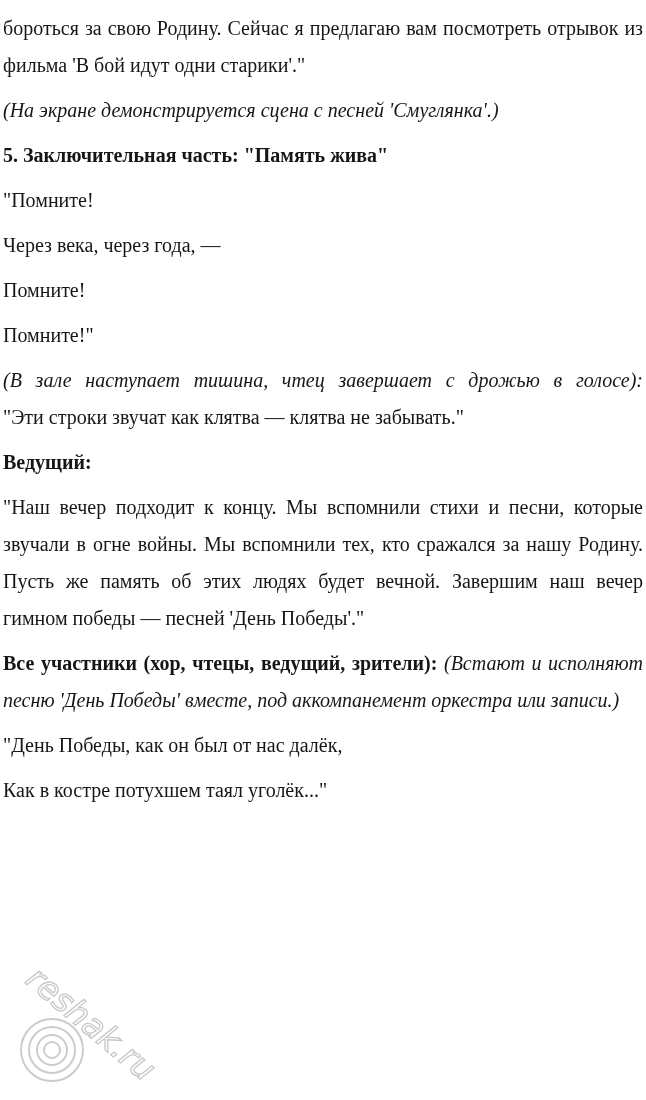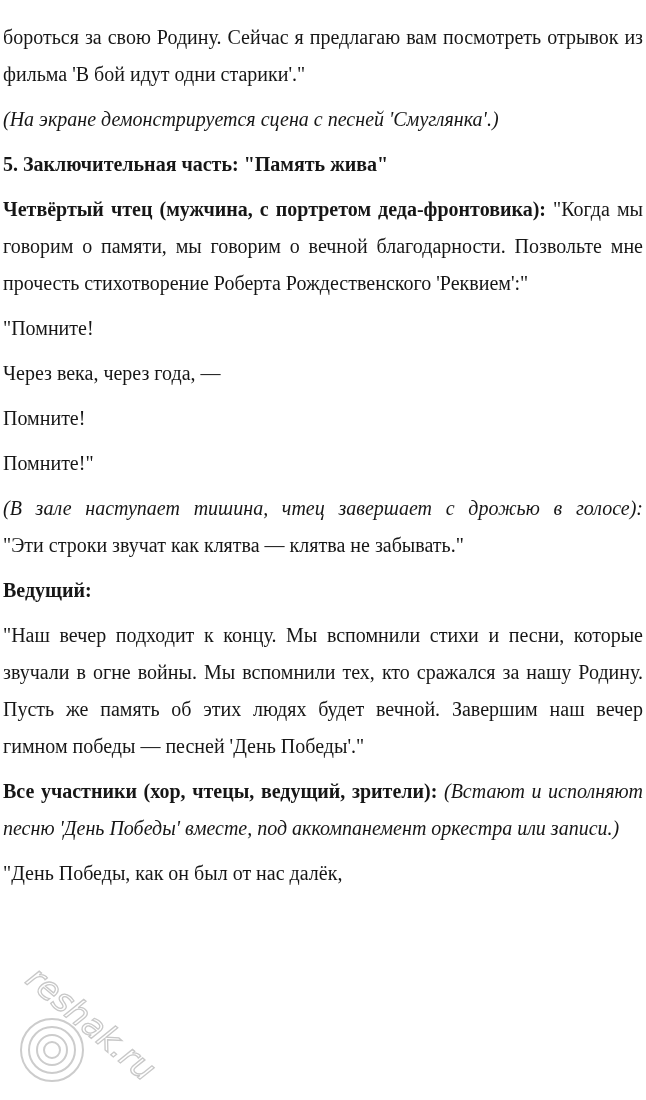--- a/index.html
+++ b/index.html
@@ -6,21 +6,21 @@
   body {
     width: 646px; height: 1100px; overflow: hidden;
     background: #ffffff;
     font-family: "Liberation Serif", serif;
     font-size: 20px; line-height: 37px;
     color: #161616;
     position: relative;
   }
   #doc {
     position: relative; z-index: 1;
-    padding: 19px 3px 0 3px;
+    padding: 10px 3px 0 3px;
   }
   p.para { margin: 0 0 8px 0; text-align: justify; }
   p.para.tight { margin-bottom: 0; }
   p.para.stretch { text-align-last: justify; }
   .n { font-style: normal; font-weight: normal; }
   .b { font-weight: bold; }
   .i { font-style: italic; }
   .watermark {
     position: absolute; left: 0; top: 938px; z-index: 0;
     pointer-events: none;
@@ -36,24 +36,24 @@
     <circle cx="52" cy="112" r="15"></circle>
     <circle cx="52" cy="112" r="8"></circle>
   </g>
   <text x="24" y="44" transform="rotate(40 24 44)" font-family="DejaVu Sans, sans-serif" font-style="italic" font-size="33" fill="#ffffff" stroke="#c8c8c8" stroke-width="1.3">reshak.ru</text>
 </svg>
 
 <div id="doc">
     <p class="para"><span class="n">бороться за свою Родину. Сейчас я предлагаю вам посмотреть отрывок из фильма 'В бой идут одни старики'."</span></p>
     <p class="para"><span class="i">(На экране демонстрируется сцена с песней 'Смуглянка'.)</span></p>
     <p class="para"><span class="b">5. Заключительная часть: "Память жива"</span></p>
-    <p class="para"><span class="b">Четвёртый чтец (мужчина, с портретом деда-фронтовика): </span><span class="n">"Когда мы говорим о памяти, мы говорим о вечной благодарности. Позвольте мне прочесть стихотворение Роберта Рождественского 'Реквием':"</span></p>
     <p class="para"><span class="n">"Помните!</span></p>
     <p class="para"><span class="n">Через века, через года, —</span></p>
     <p class="para"><span class="n">Помните!</span></p>
     <p class="para"><span class="n">Помните!"</span></p>
     <p class="para stretch tight"><span class="i">(В зале наступает тишина, чтец завершает с дрожью в голосе):</span></p>
     <p class="para"><span class="n">"Эти строки звучат как клятва — клятва не забывать."</span></p>
     <p class="para"><span class="b">Ведущий:</span></p>
     <p class="para"><span class="n">"Наш вечер подходит к концу. Мы вспомнили стихи и песни, которые звучали в огне войны. Мы вспомнили тех, кто сражался за нашу Родину. Пусть же память об этих людях будет вечной. Завершим наш вечер гимном победы — песней 'День Победы'."</span></p>
     <p class="para"><span class="b">Все участники (хор, чтецы, ведущий, зрители): </span><span class="i">(Встают и исполняют песню 'День Победы' вместе, под аккомпанемент оркестра или записи.)</span></p>
     <p class="para"><span class="n">"День Победы, как он был от нас далёк,</span></p>
+    <p class="para"><span class="n">Как в костре потухшем таял уголёк..."</span></p>
   </div>
 
 </body></html>

